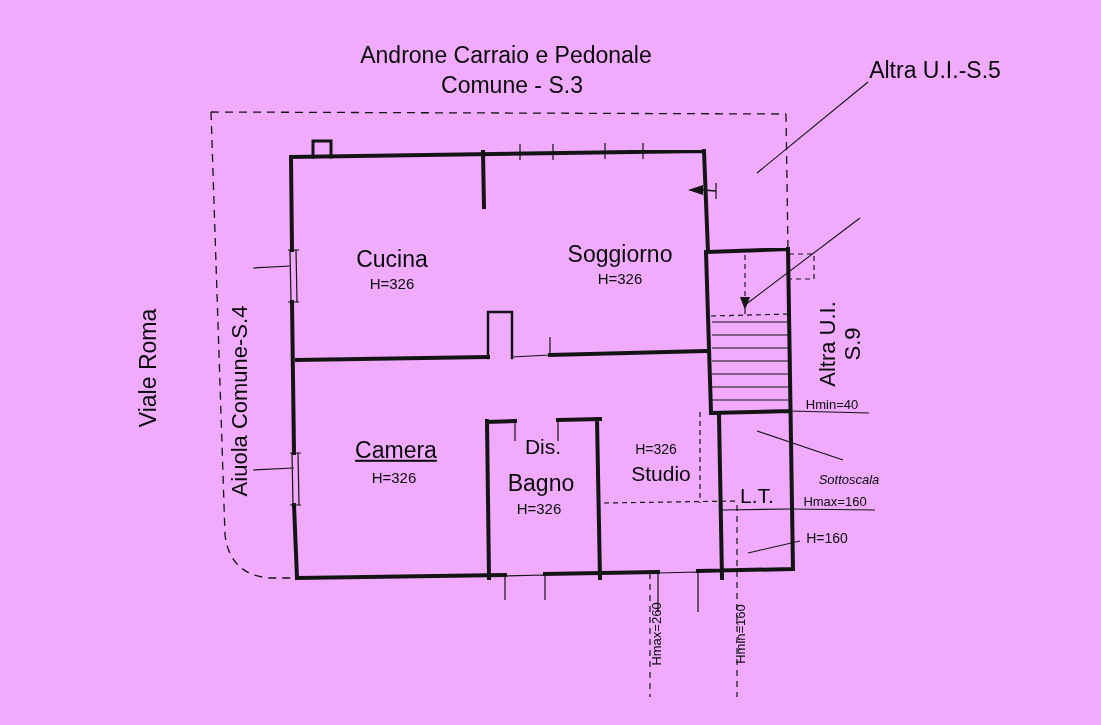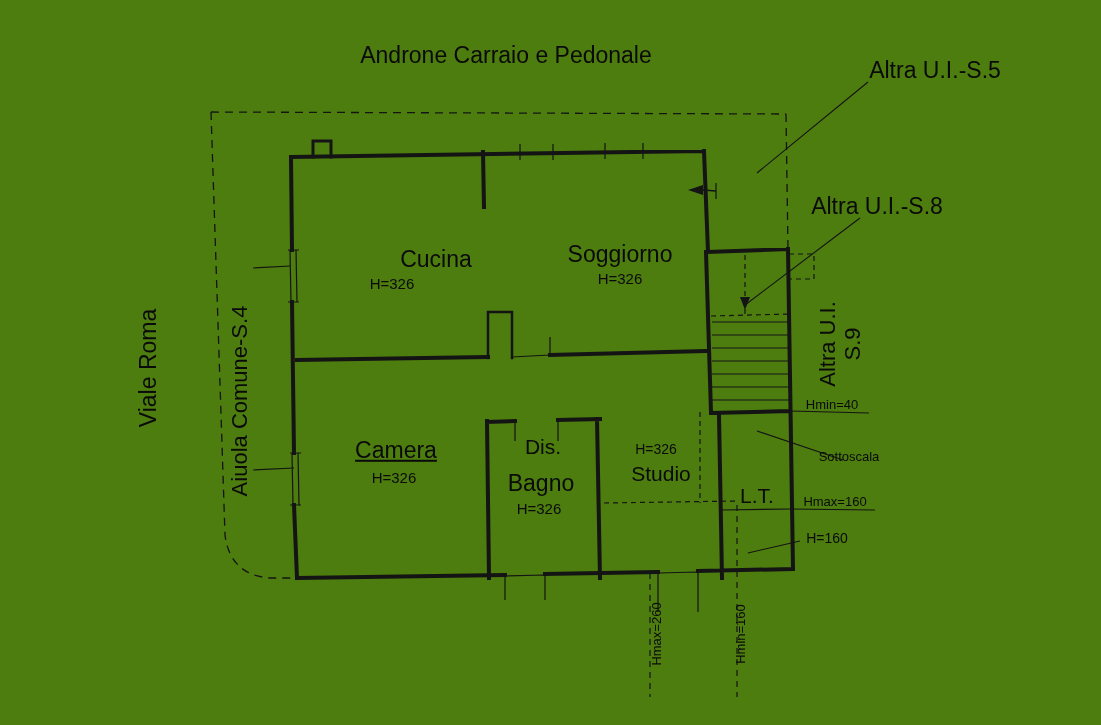--- a/index.html
+++ b/index.html
@@ -1,18 +1,18 @@
 <!DOCTYPE html>
 <html><head>
 <meta charset="utf-8">
 <title>Floor plan</title>
 <style>
   html,body{margin:0;padding:0;background:#ffffff;}
   .stage{
-    position:relative;width:1101px;height:725px;background:#4d7c0f;
+    position:relative;width:1101px;height:725px;background:#f0abfc;
     font-family:"Liberation Sans", sans-serif;color:#000;overflow:hidden;
   }
   .plan-svg{position:absolute;left:0;top:0;}
   .label{
     position:absolute;white-space:nowrap;color:#0a0a0a;
     transform:translate(-50%,-50%);line-height:1.15;text-align:center;
   }
   .rot{transform:translate(-50%,-50%) rotate(-90deg);}
   .fs23{font-size:23px;}
   .fs22{font-size:22px;}
@@ -83,54 +83,54 @@
                M875,510 L790,509
                M800,541 L748,553"></path>
     </g>
 
     <g stroke="#141414" stroke-width="1.2" fill="none" stroke-dasharray="6 5">
       <path d="M650,573 L650,697 M737,505 L737,697"></path>
     </g>
   </svg>
 
   <div class="label fs23" style="left:506px;top:55px;">Androne Carraio e Pedonale</div>
+  <div class="label fs23" style="left:512px;top:85px;">Comune - S.3</div>
 
   <div class="label fs23" style="left:895px;top:70px;margin-left:40px;">Altra U.I.-S.5</div>
 
-  <div class="label fs23" style="left:877px;top:206px;">Altra U.I.-S.8</div>
 
   <div class="label rot fs22" style="left:840px;top:344px;">
     <div>Altra U.I.</div>
     <div>S.9</div>
   </div>
 
   <div class="label rot fs23" style="left:148px;top:368px;">Viale Roma</div>
 
   <div class="label rot fs22" style="left:240px;top:401px;">Aiuola Comune-S.4</div>
 
-  <div class="label fs23" style="left:392px;top:259px;margin-left:44px;">Cucina</div>
+  <div class="label fs23" style="left:392px;top:259px;">Cucina</div>
   <div class="label fs15" style="left:392px;top:284px;">H=326</div>
 
   <div class="label fs23" style="left:620px;top:254px;">Soggiorno</div>
   <div class="label fs15" style="left:620px;top:279px;">H=326</div>
 
   <div class="label fs23" style="left:396px;top:450px;text-decoration:underline;">Camera</div>
   <div class="label fs15" style="left:394px;top:478px;">H=326</div>
 
   <div class="label fs23" style="left:541px;top:483px;">Bagno</div>
   <div class="label fs15" style="left:539px;top:509px;">H=326</div>
 
   <div class="label fs21" style="left:661px;top:430px;">Studio</div>
   <div class="label fs14" style="left:656px;top:449px;">H=326</div>
 
   <div class="label fs21" style="left:543px;top:403px;">Dis.</div>
 
   <div class="label fs21" style="left:757px;top:452px;">L.T.</div>
 
-  <div class="label fs13" style="left:849px;top:457px;">Sottoscala</div>
+  <div class="label fs13" style="left:849px;top:480px;font-style:italic;">Sottoscala</div>
 
   <div class="label fs13" style="left:832px;top:405px;">Hmin=40</div>
 
   <div class="label fs13" style="left:835px;top:502px;text-align:right;">Hmax=160</div>
 
   <div class="label fs14" style="left:827px;top:538px;">H=160</div>
 
   <div class="label rot fs13" style="left:657px;top:634px;">Hmax=260</div>
 
   <div class="label rot fs13" style="left:741px;top:634px;">Hmin=160</div>

